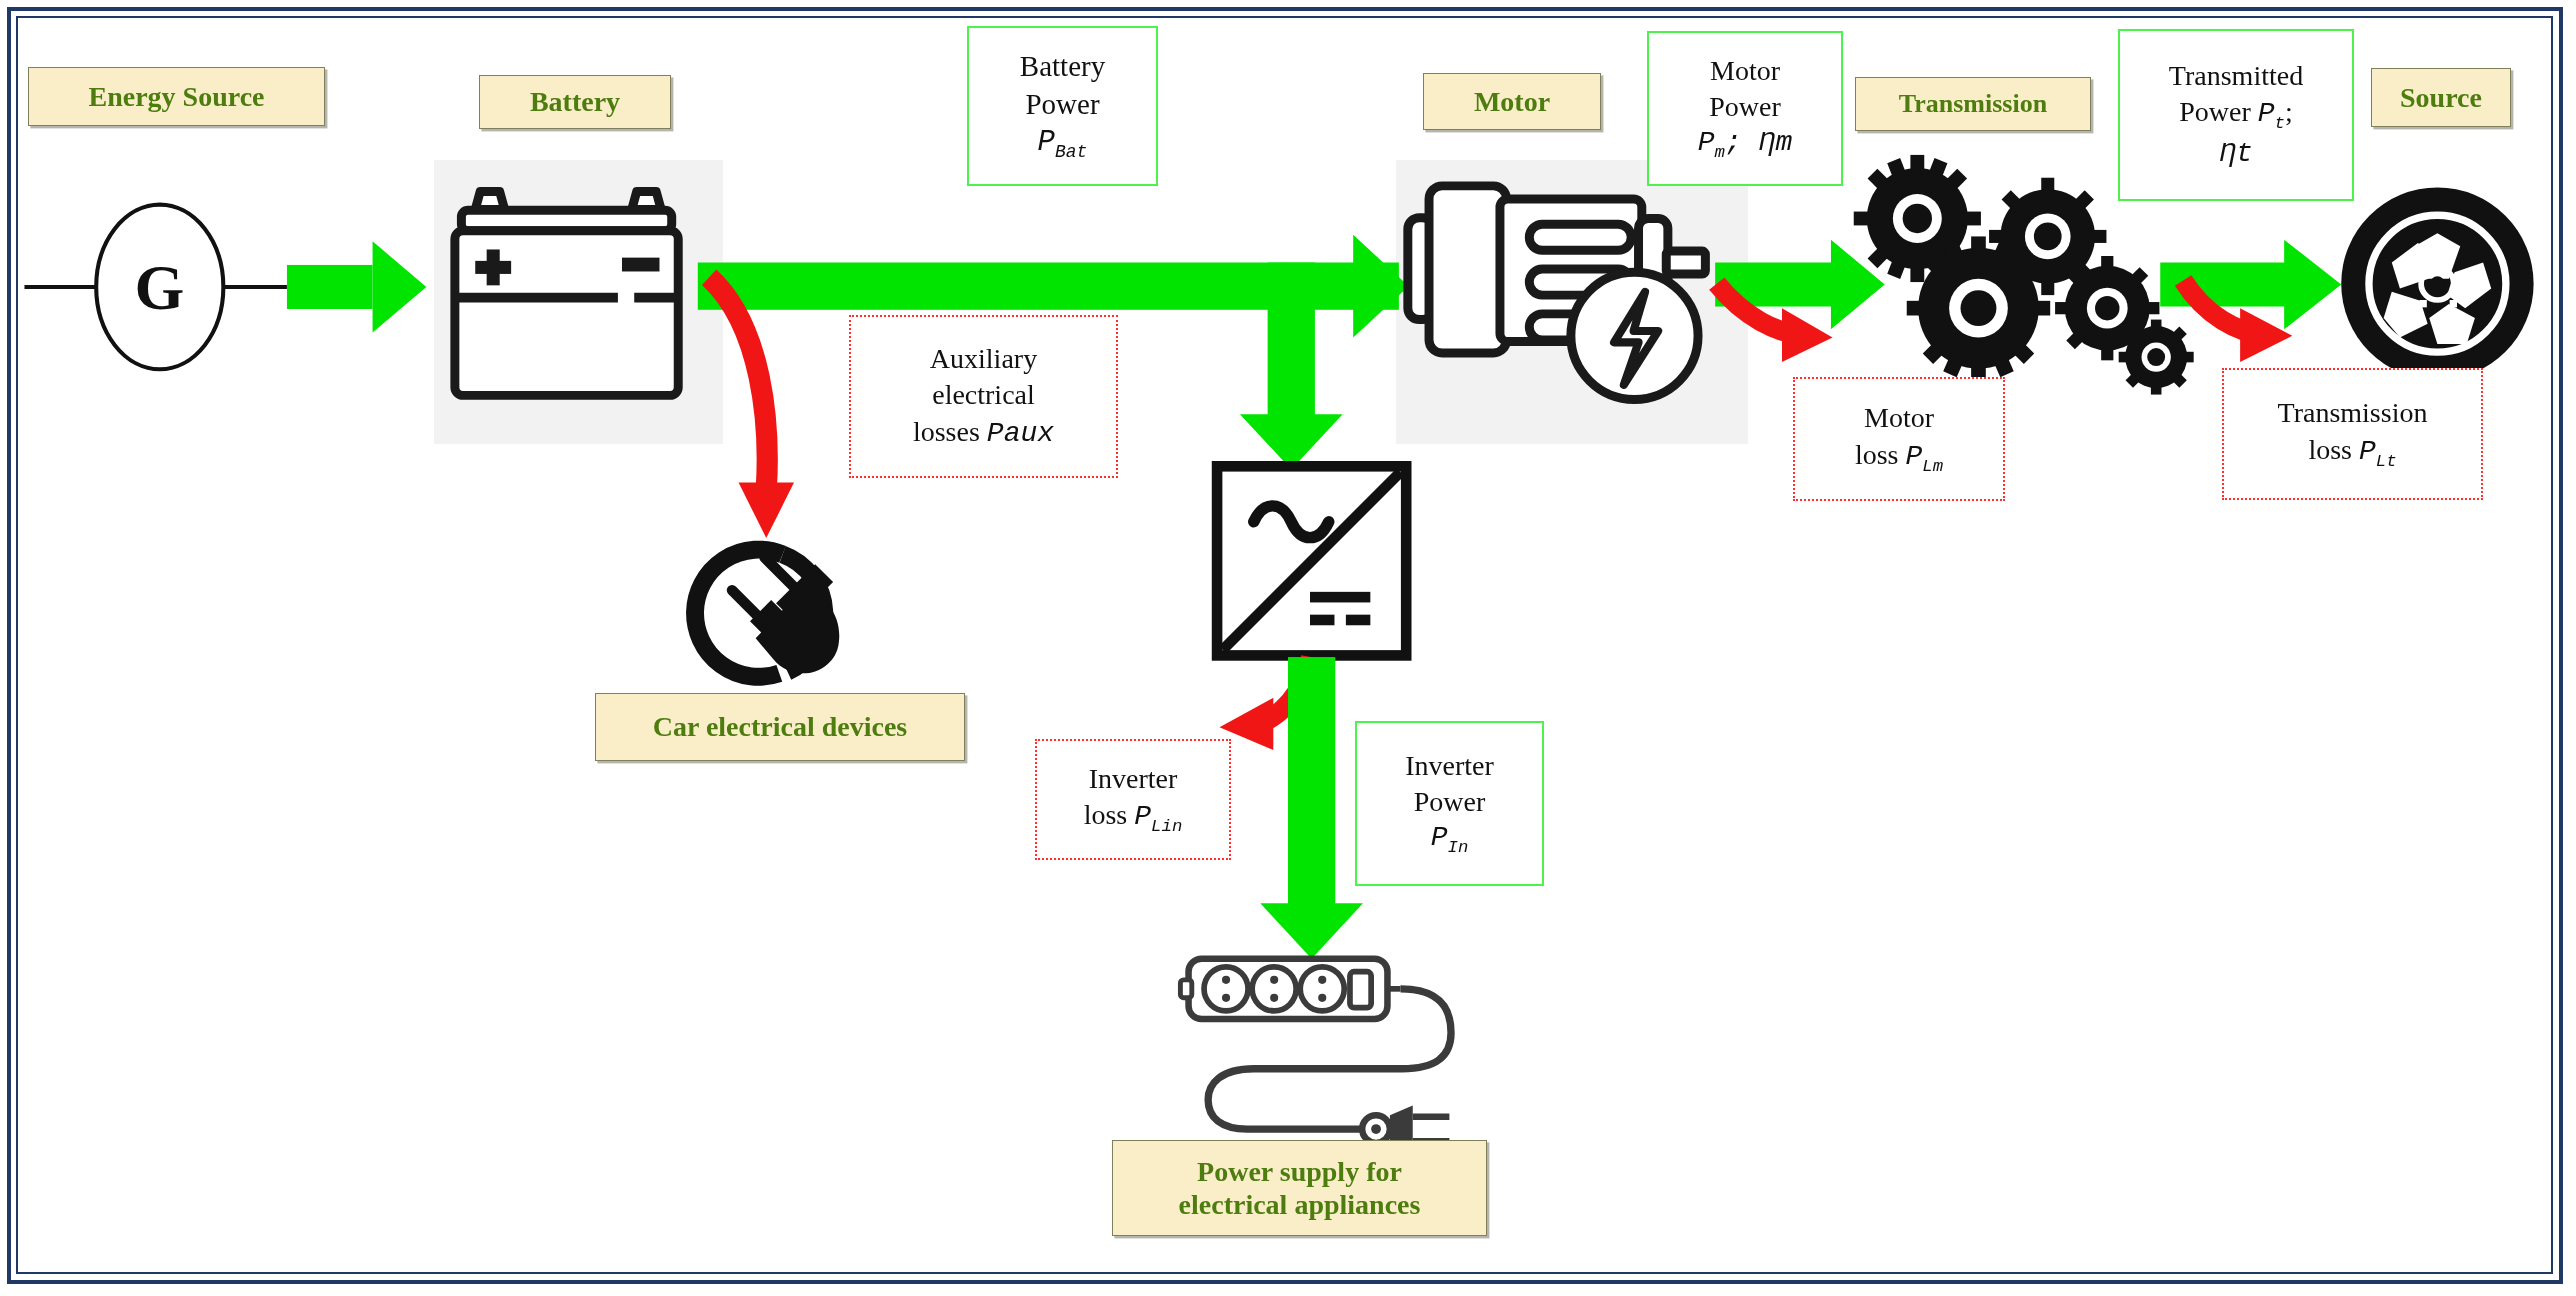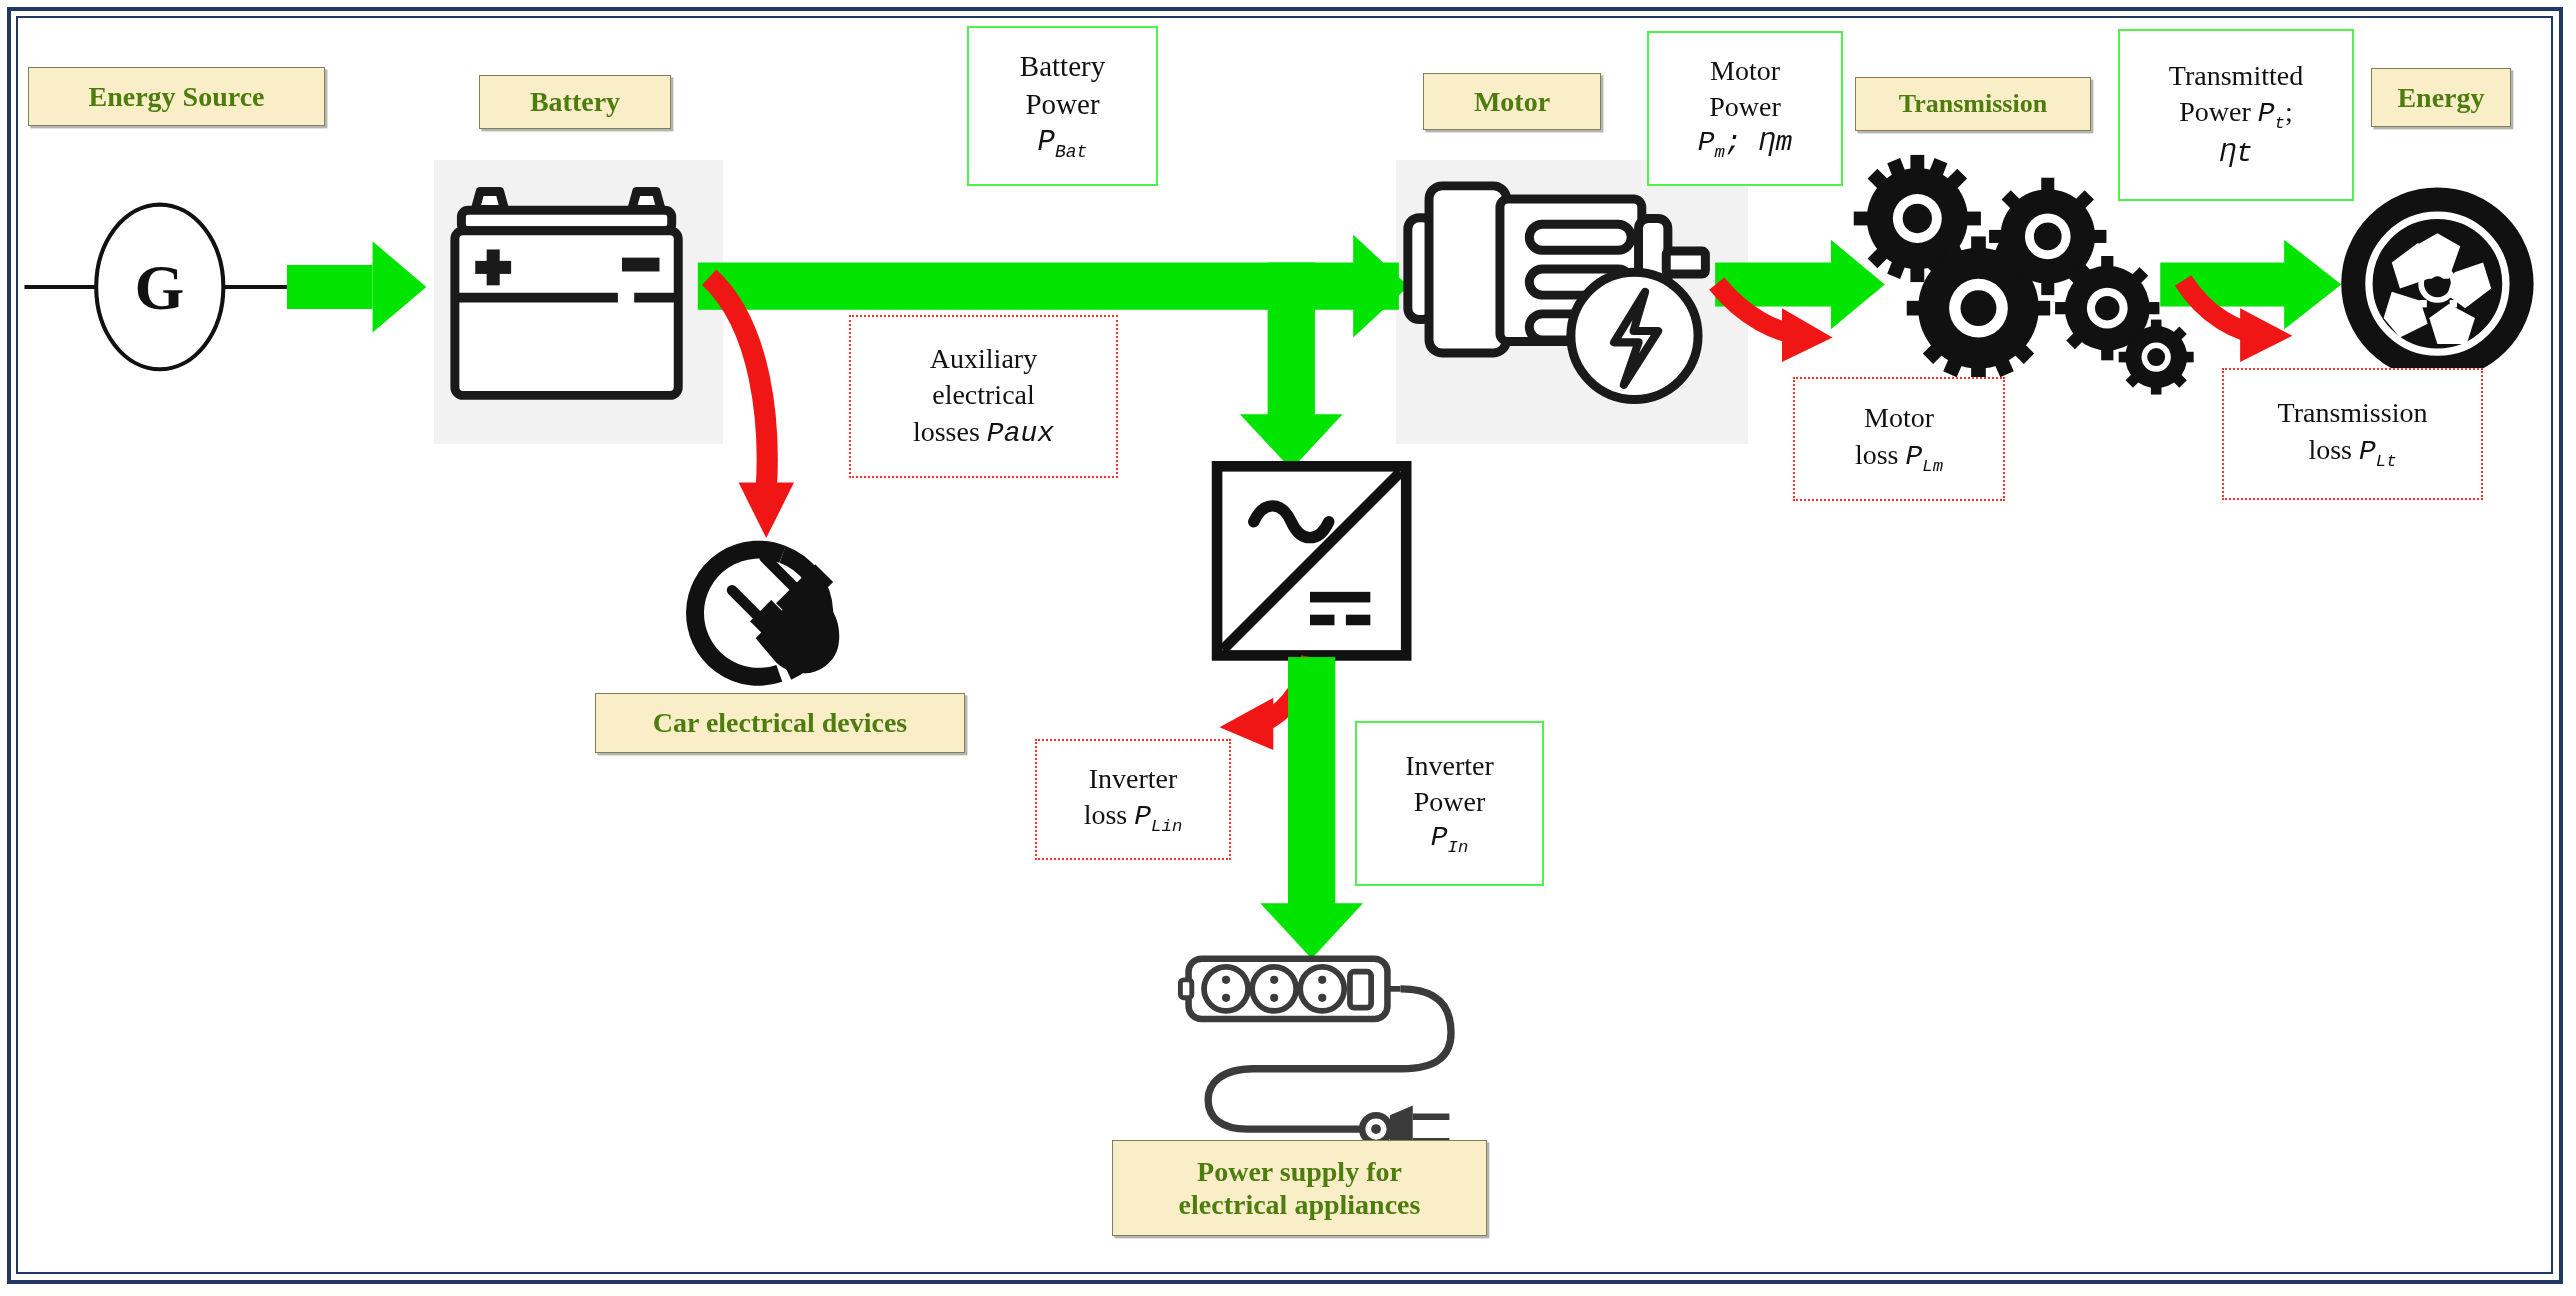--- a/index.html
+++ b/index.html
@@ -345,23 +345,23 @@
   <div class="abs" style="left:122px;top:245px;width:75px;height:85px;display:flex;align-items:center;justify-content:center;font-family:'Liberation Serif',serif;font-weight:700;font-size:64px;color:#111;">G</div>
 
   <div class="tanbox" style="left:28px;top:67px;width:297px;height:59px;font-size:28px;">Energy Source</div>
 
   <div class="tanbox" style="left:479px;top:75px;width:192px;height:54px;font-size:28px;">Battery</div>
 
   <div class="tanbox" style="left:1423px;top:73px;width:178px;height:57px;font-size:28px;">Motor</div>
 
   <div class="tanbox" style="left:1855px;top:77px;width:236px;height:54px;font-size:26px;">Transmission</div>
 
-  <div class="tanbox" style="left:2371px;top:68px;width:140px;height:59px;font-size:28px;">Energy</div>
-
-  <div class="tanbox" style="left:595px;top:693px;width:370px;height:60px;font-size:28px;">Car electrical devices</div>
+  <div class="tanbox" style="left:2371px;top:68px;width:140px;height:59px;font-size:28px;">Source</div>
+
+  <div class="tanbox" style="left:595px;top:693px;width:370px;height:68px;font-size:28px;">Car electrical devices</div>
 
   <div class="tanbox" style="left:1112px;top:1140px;width:375px;height:96px;font-size:28px;flex-direction:column;">
     <span>Power supply for</span>
     <span>electrical appliances</span>
   </div>
 
   <div class="greenbox" style="left:967px;top:26px;width:191px;height:160px;font-size:29px;flex-direction:column;">
     <span>Battery</span>
     <span>Power</span>
     <span class="ital">

